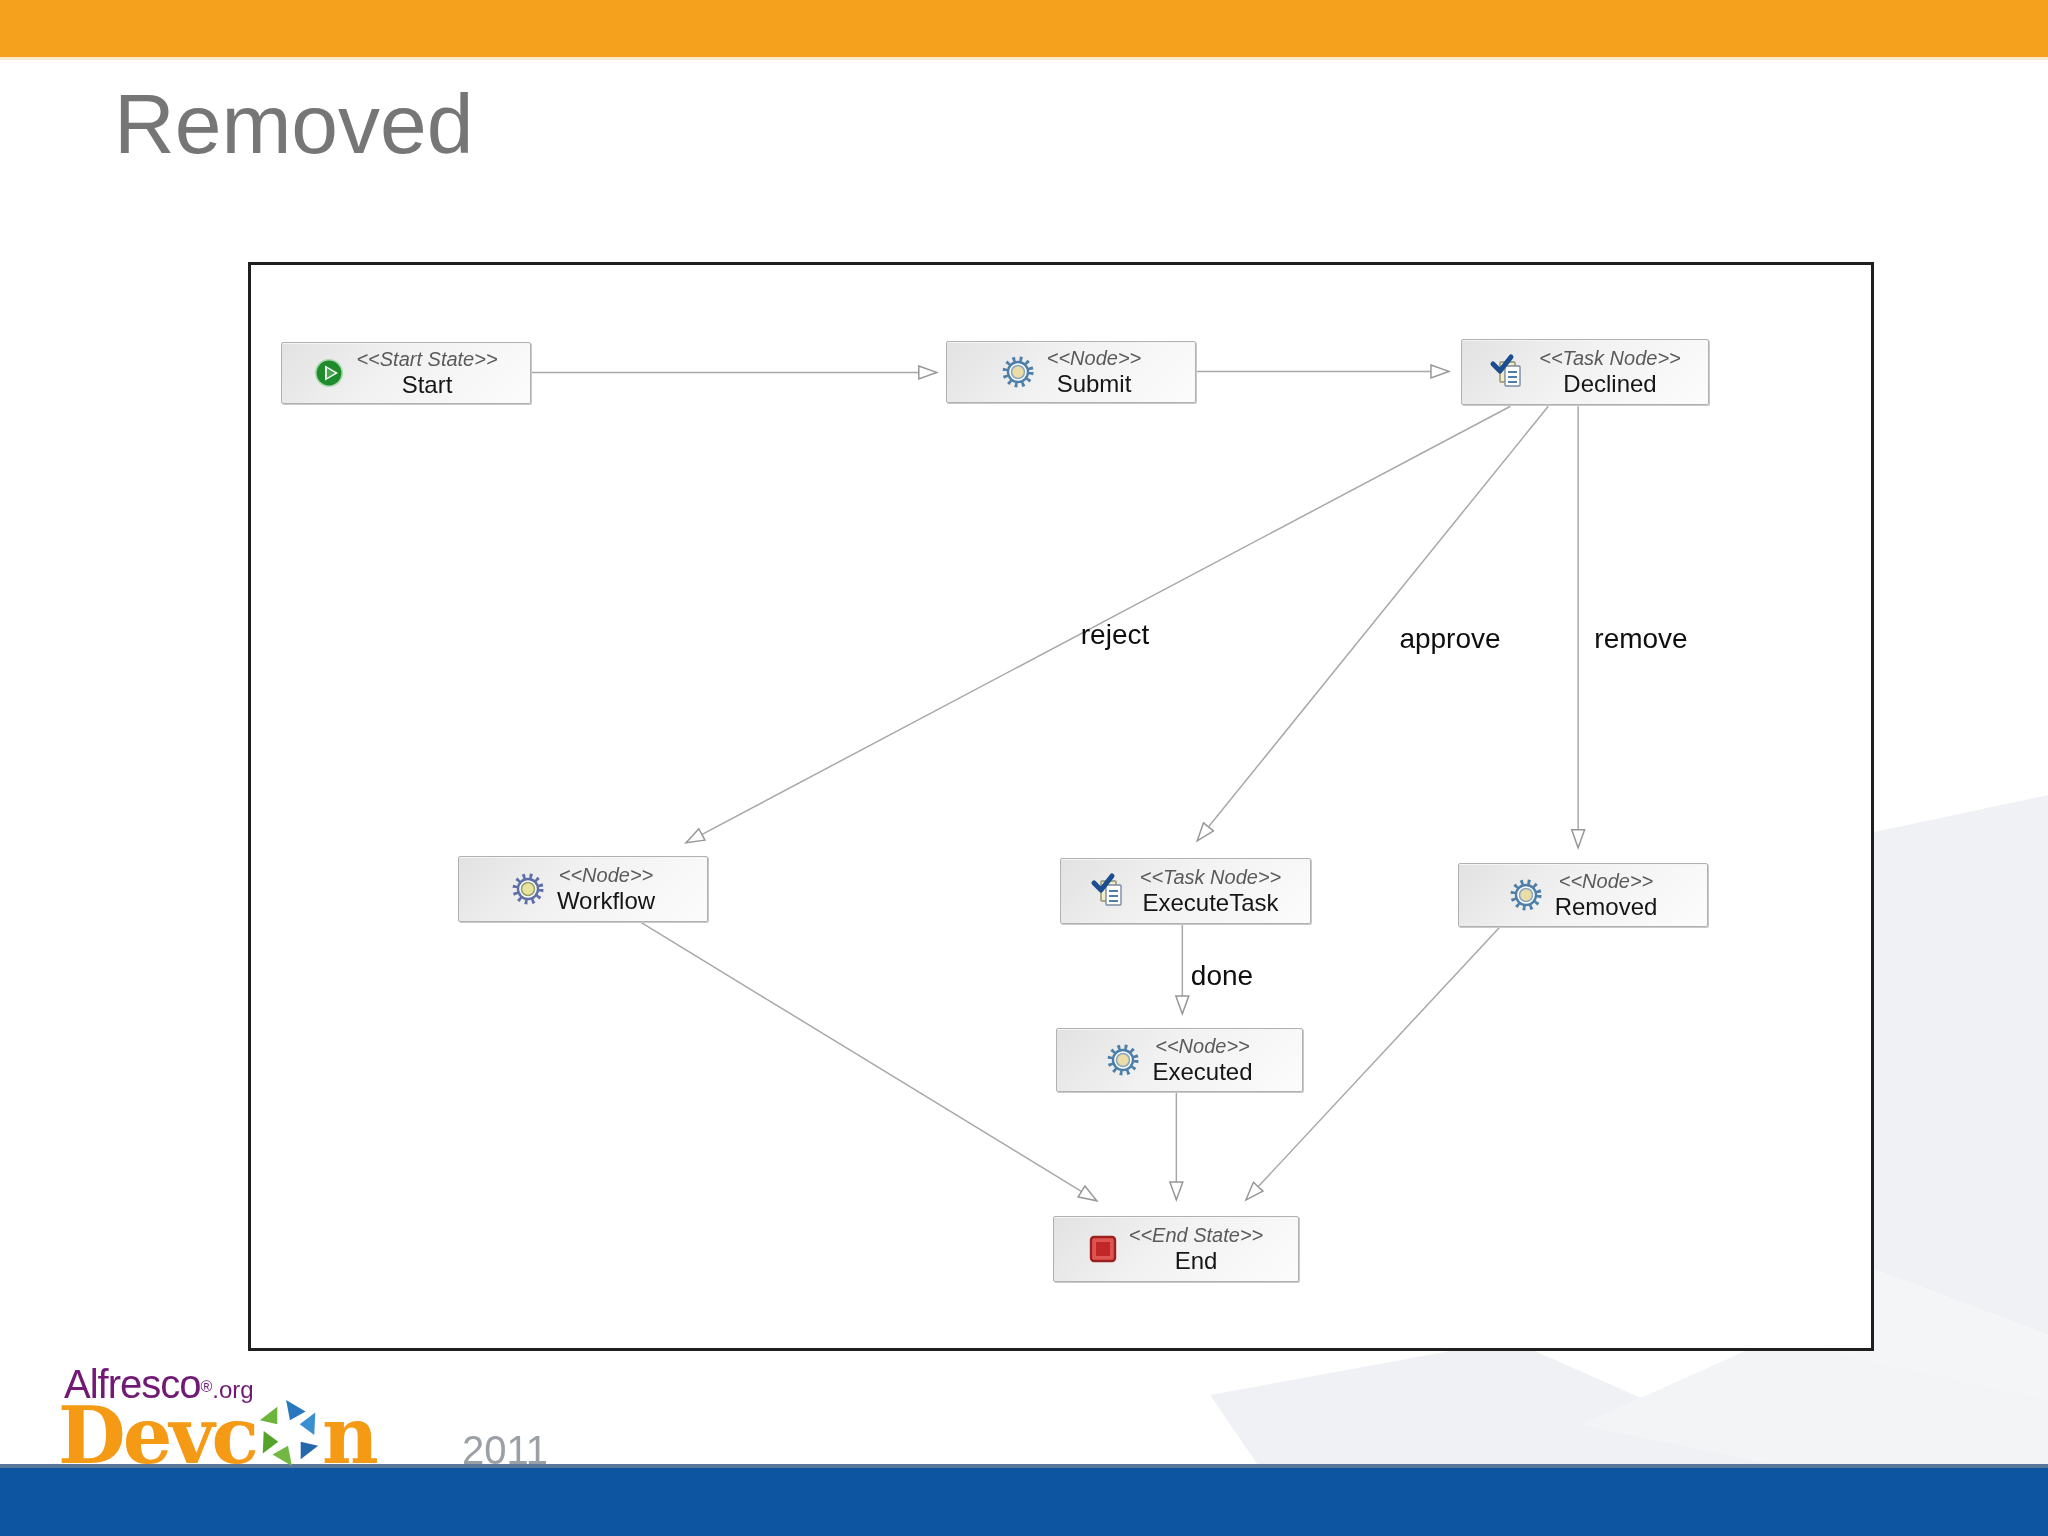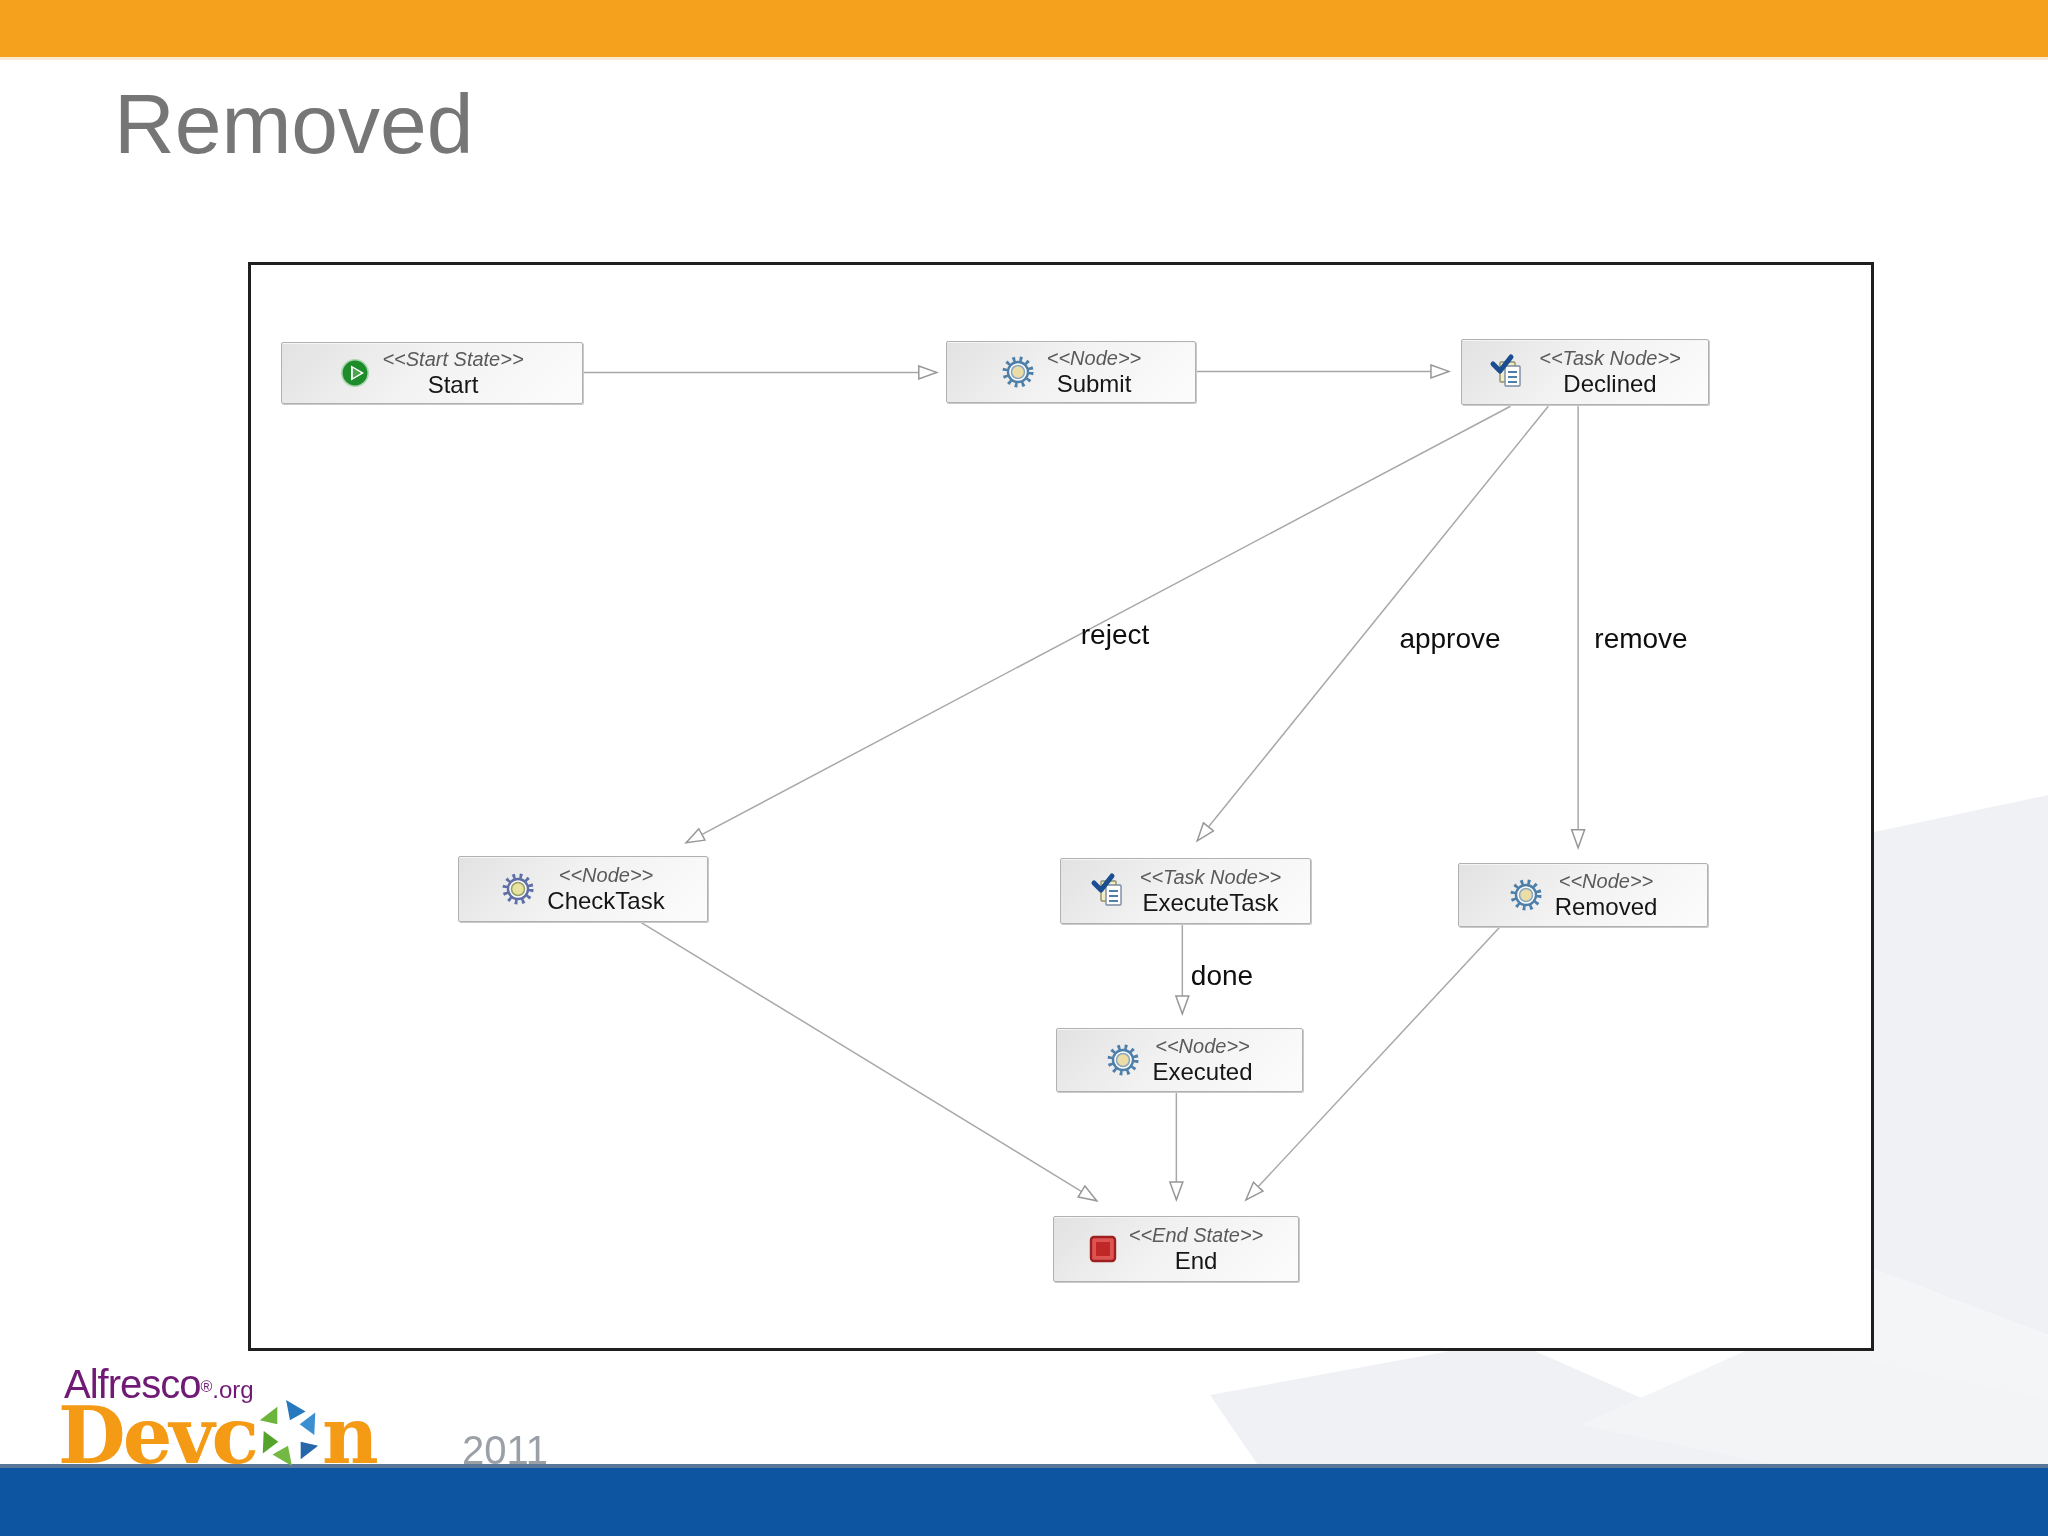--- a/index.html
+++ b/index.html
@@ -78,21 +78,21 @@
       <path d="M929,830 L929,940" marker-end="url(#arrowOpen)"></path>
       <path d="M1255,665 L999,940" marker-end="url(#arrowOpen)"></path>
     </g>
   </svg>
 
   <div class="edge-label" style="left:864px;top:354px;">reject</div>
   <div class="edge-label" style="left:1199px;top:358px;">approve</div>
   <div class="edge-label" style="left:1390px;top:358px;">remove</div>
   <div class="edge-label" style="left:971px;top:695px;">done</div>
 
-  <div class="wf-node" style="left:30px;top:77px;width:302px;height:62px;">
+  <div class="wf-node" style="left:30px;top:77px;width:250px;height:62px;">
     <span class="nicon">
       <svg width="30" height="30" viewBox="0 0 30 30">
         <circle cx="15" cy="15" r="13.2" fill="#1f8c2c" stroke="#a9d8ae" stroke-width="1.6"></circle>
         <polygon points="11,7.5 24,15 11,22.5" fill="#ffffff"></polygon>
         <polygon points="12.8,10 21.2,15 12.8,20" fill="#49a64f"></polygon>
       </svg>
     </span>
     <span class="ntext">
       <span class="stereo">&lt;&lt;Start State&gt;&gt;</span>
       <span class="nname">Start</span>
@@ -133,21 +133,21 @@
   <div class="wf-node" style="left:207px;top:591px;width:250px;height:66px;">
     <span class="nicon">
       <svg width="34" height="34" viewBox="0 0 34 34">
         <circle cx="17" cy="17" r="12" fill="none" stroke="#5d6ea8" stroke-width="7" stroke-dasharray="2.5 3.9"></circle>
         <circle cx="17" cy="17" r="10" fill="#ffffff" stroke="#5d6ea8" stroke-width="2.4"></circle>
         <circle cx="17" cy="17" r="6.5" fill="#e9e3a0" stroke="#96a06a" stroke-width="1.6"></circle>
       </svg>
     </span>
     <span class="ntext">
       <span class="stereo">&lt;&lt;Node&gt;&gt;</span>
-      <span class="nname">CheckTask</span>
+      <span class="nname">Workflow</span>
     </span>
   </div>
 
   <div class="wf-node" style="left:809px;top:593px;width:251px;height:66px;">
     <span class="nicon">
       <svg width="38" height="38" viewBox="0 0 38 38">
         <rect x="11" y="9" width="15" height="20" rx="1" fill="#f3ecc8" stroke="#8f8f6a" stroke-width="1.4"></rect>
         <rect x="16" y="13" width="15" height="20" rx="1" fill="#ffffff" stroke="#7a8aa0" stroke-width="1.4"></rect>
         <line x1="19" y1="19" x2="28" y2="19" stroke="#4d7fa8" stroke-width="2"></line>
         <line x1="19" y1="24" x2="28" y2="24" stroke="#4d7fa8" stroke-width="2"></line>

